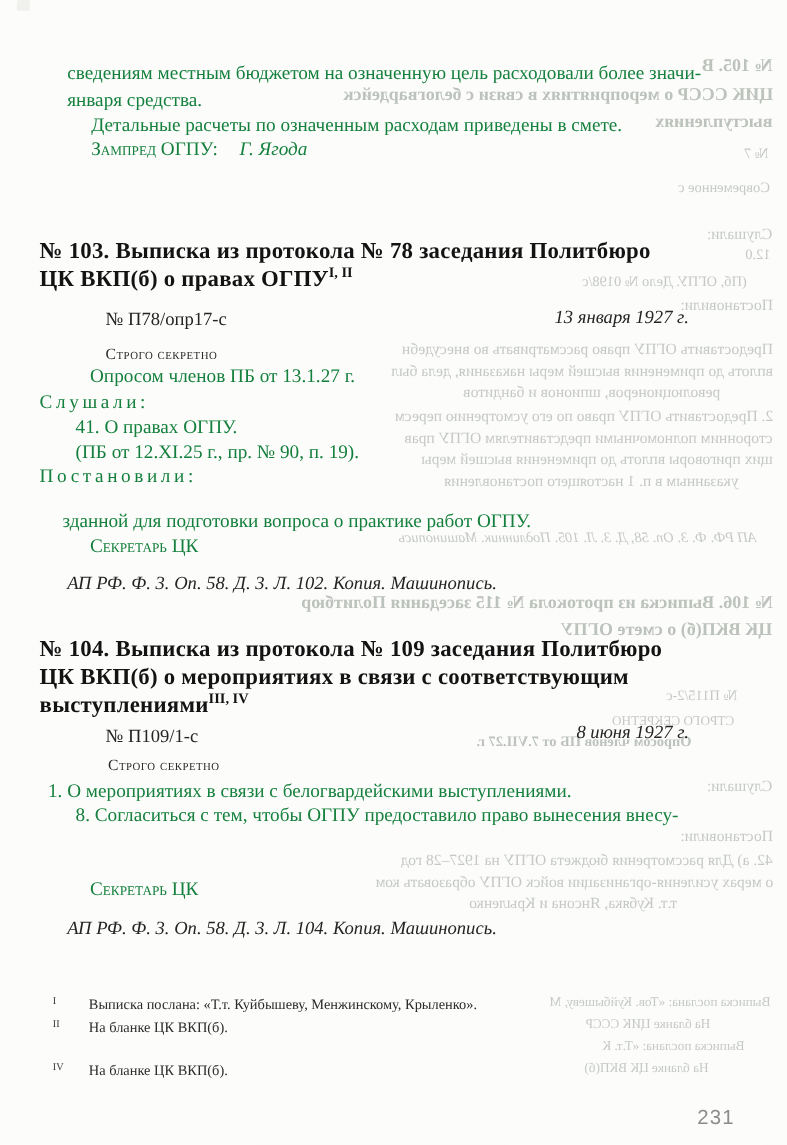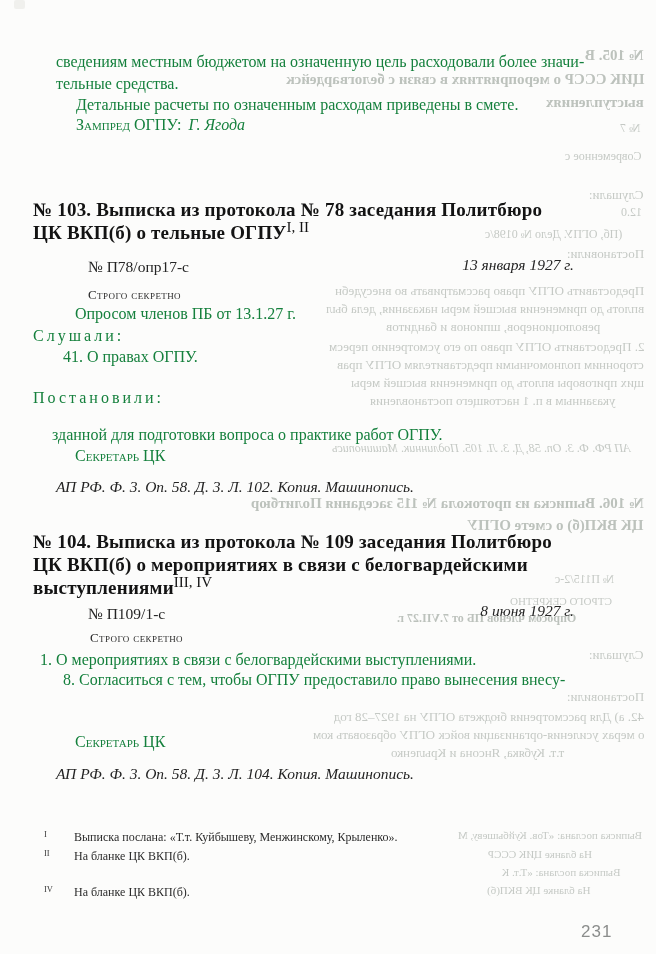--- a/index.html
+++ b/index.html
@@ -7,28 +7,28 @@
     position:relative;
     width:656px;height:954px;
     background:#fcfcfb;
     overflow:hidden;
     font-family:"Liberation Serif","DejaVu Serif",serif;
     color:#222;
   }
   .line{position:absolute;white-space:nowrap;line-height:1.1;}
   .body{font-size:16px;color:#15803d;}
   .heading{font-size:19px;font-weight:bold;color:#131313;letter-spacing:0.2px;}
-  .heading sup{font-size:15px;font-weight:normal;letter-spacing:0;vertical-align:super;line-height:0;}
+  .heading sup{font-size:12px;font-weight:bold;letter-spacing:0;vertical-align:super;line-height:0;}
   .source{font-size:15.5px;font-style:italic;color:#242424;}
   .date{font-size:15.5px;font-style:italic;color:#242424;}
   .docnum{font-size:15.5px;color:#242424;}
   .secrecy{font-size:13px;font-variant:small-caps;letter-spacing:0.4px;color:#2a2a2a;}
   .spaced{letter-spacing:3px;}
   .sc{font-variant:small-caps;}
-  .sig-name{font-style:italic;margin-left:7px;}
+  .sig-name{font-style:italic;margin-left:18px;}
   .footnote-row{position:absolute;left:44px;white-space:nowrap;
     font-family:Liberation Serif, serif;font-size:12px;color:#2b2b2b;}
   .fn-mark{display:inline-block;width:30px;font-size:8.5px;vertical-align:top;
     position:relative;top:-1px;color:#3a3a3a;}
   .pagenum{position:absolute;left:581px;top:922px;
     font-family:"Liberation Sans","DejaVu Sans",sans-serif;
     font-size:17px;color:#8b8d8c;letter-spacing:1px;}
   
   .ghost{position:absolute;white-space:nowrap;transform:scaleX(-1);
     color:#bcc1bc;opacity:0.85;filter:blur(0.4px);
@@ -73,43 +73,44 @@
       <div class="ghost" style="top: 710px; right: 12px; font-size: 13px;">42. а) Для рассмотрения бюджета ОГПУ на 1927–28 год</div>
       <div class="ghost" style="top: 728px; right: 12px; font-size: 13px;">о мерах усиления-организации войск ОГПУ образовать ком</div>
       <div class="ghost" style="top: 746px; right: 92px; font-size: 13px;">т.т. Кубяка, Янсона и Крыленко</div>
       <div class="ghost" style="top: 830px; right: 14px; font-size: 11px;">Выписка послана: «Тов. Куйбышеву, М</div>
       <div class="ghost" style="top: 849px; right: 64px; font-size: 11px;">На бланке ЦИК СССР</div>
       <div class="ghost" style="top: 867px; right: 36px; font-size: 11px;">Выписка послана: «Т.т. К</div>
       <div class="ghost" style="top: 885px; right: 66px; font-size: 11px;">На бланке ЦК ВКП(б)</div>
     </div>
 
   <div class="line body" style="left:56px;top:53px">сведениям местным бюджетом на означенную цель расходовали более значи-</div>
-  <div class="line body" style="left:56px;top:75px">тельные средства.</div>
+  <div class="line body" style="left:56px;top:75px">января средства.</div>
   <div class="line body" style="left:76px;top:96px">Детальные расчеты по означенным расходам приведены в смете.</div>
   <div class="line body" style="left:76px;top:116px">
     <span class="sc">Зампред ОГПУ:</span><span class="sig-name">Г. Ягода</span>
   </div>
 
   <div class="line heading" style="left:33px;top:200px">№ 103. Выписка из протокола № 78 заседания Политбюро</div>
   <div class="line heading" style="left:33px;top:223px">
-    <span>ЦК ВКП(б) о тельные ОГПУ</span><sup>I, II</sup>
+    <span>ЦК ВКП(б) о правах ОГПУ</span><sup>I, II</sup>
   </div>
   <div class="line docnum" style="left:88px;top:258px">№ П78/опр17-с</div>
   <div class="line date" style="right:82px;top:256px">13 января 1927 г.</div>
   <div class="line secrecy" style="left:88px;top:288px">Строго секретно</div>
   <div class="line body" style="left:75px;top:305px">Опросом членов ПБ от 13.1.27 г.</div>
   <div class="line body spaced" style="left:33px;top:327px">Слушали:</div>
   <div class="line body" style="left:63px;top:348px">41. О правах ОГПУ.</div>
+  <div class="line body" style="left:63px;top:369px">(ПБ от 12.XI.25 г., пр. № 90, п. 19).</div>
   <div class="line body spaced" style="left:33px;top:389px">Постановили:</div>
   <div class="line body" style="left:52px;top:426px">зданной для подготовки вопроса о практике работ ОГПУ.</div>
   <div class="line body sc" style="left:75px;top:447px">Секретарь ЦК</div>
   <div class="line source" style="left:56px;top:478px">АП РФ. Ф. 3. Оп. 58. Д. 3. Л. 102. Копия. Машинопись.</div>
 
   <div class="line heading" style="left:33px;top:532px">№ 104. Выписка из протокола № 109 заседания Политбюро</div>
-  <div class="line heading" style="left:33px;top:555px">ЦК ВКП(б) о мероприятиях в связи с белогвардейскими</div>
+  <div class="line heading" style="left:33px;top:555px">ЦК ВКП(б) о мероприятиях в связи с соответствующим</div>
   <div class="line heading" style="left:33px;top:578px">
     <span>выступлениями</span><sup>III, IV</sup>
   </div>
   <div class="line docnum" style="left:88px;top:605px">№ П109/1-с</div>
   <div class="line date" style="right:82px;top:602px">8 июня 1927 г.</div>
   <div class="line secrecy" style="left:90px;top:631px">Строго секретно</div>
   <div class="line body" style="left:40px;top:651px">1. О мероприятиях в связи с белогвардейскими выступлениями.</div>
   <div class="line body" style="left:63px;top:671px">8. Согласиться с тем, чтобы ОГПУ предоставило право вынесения внесу-</div>
   <div class="line body sc" style="left:75px;top:733px">Секретарь ЦК</div>
   <div class="line source" style="left:56px;top:765px">АП РФ. Ф. 3. Оп. 58. Д. 3. Л. 104. Копия. Машинопись.</div>

